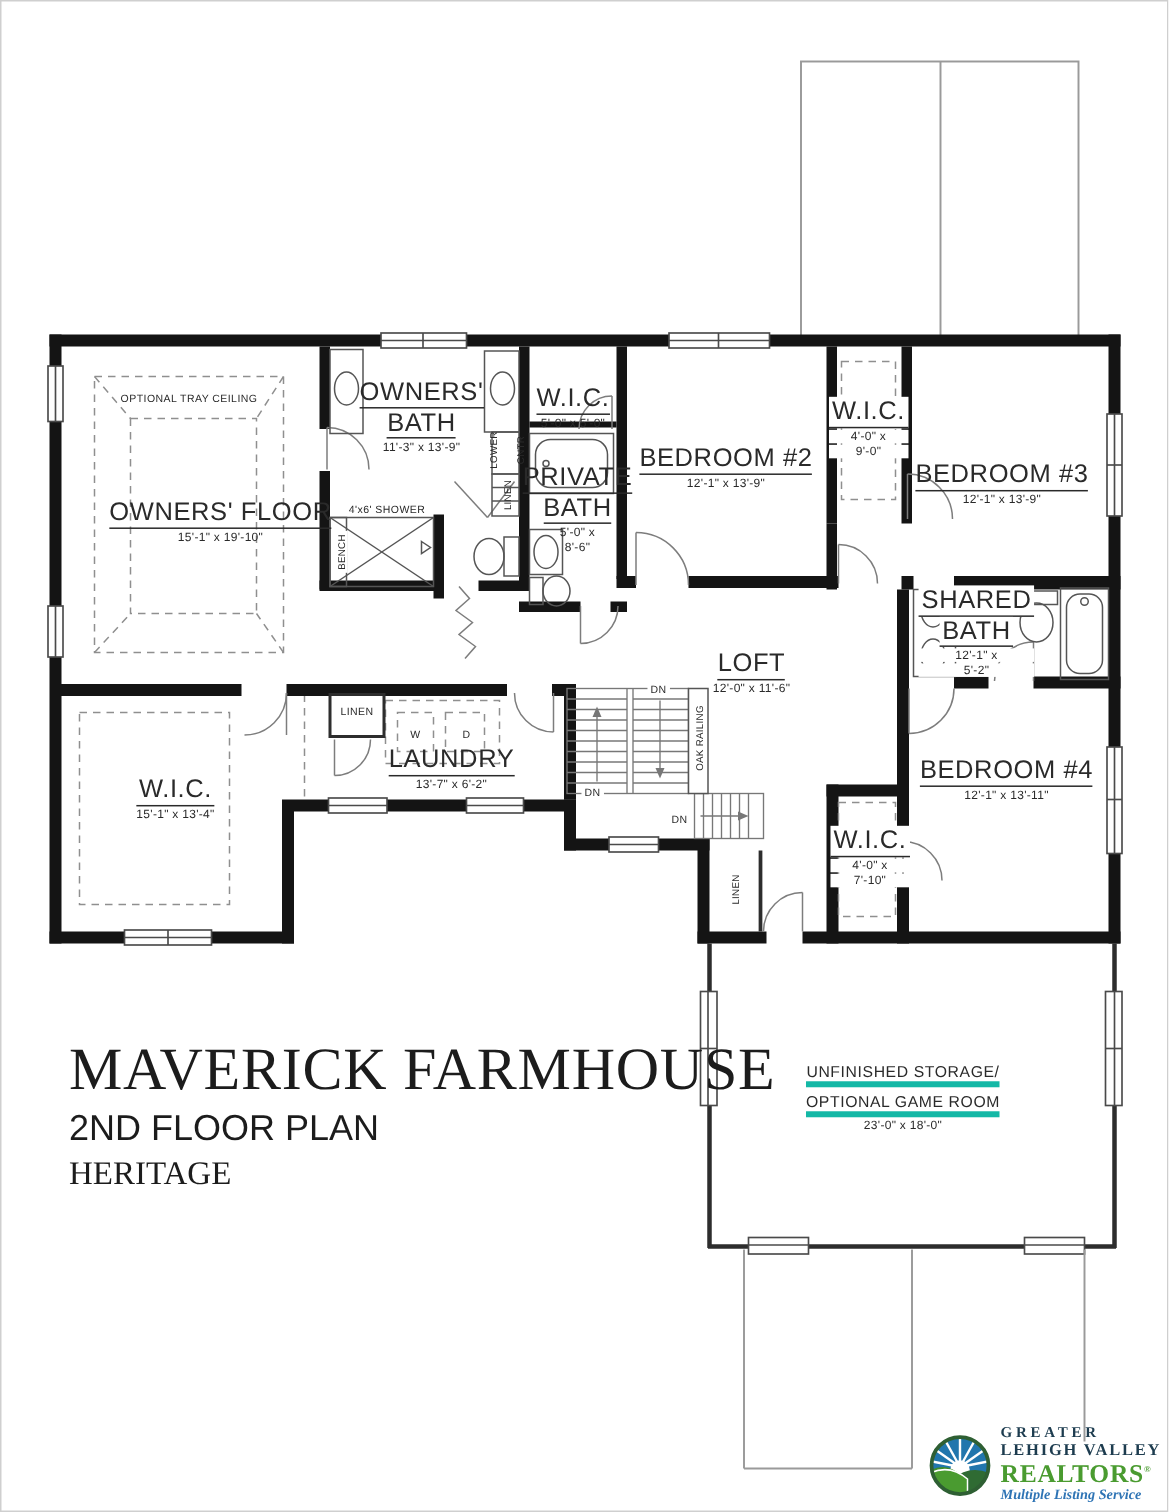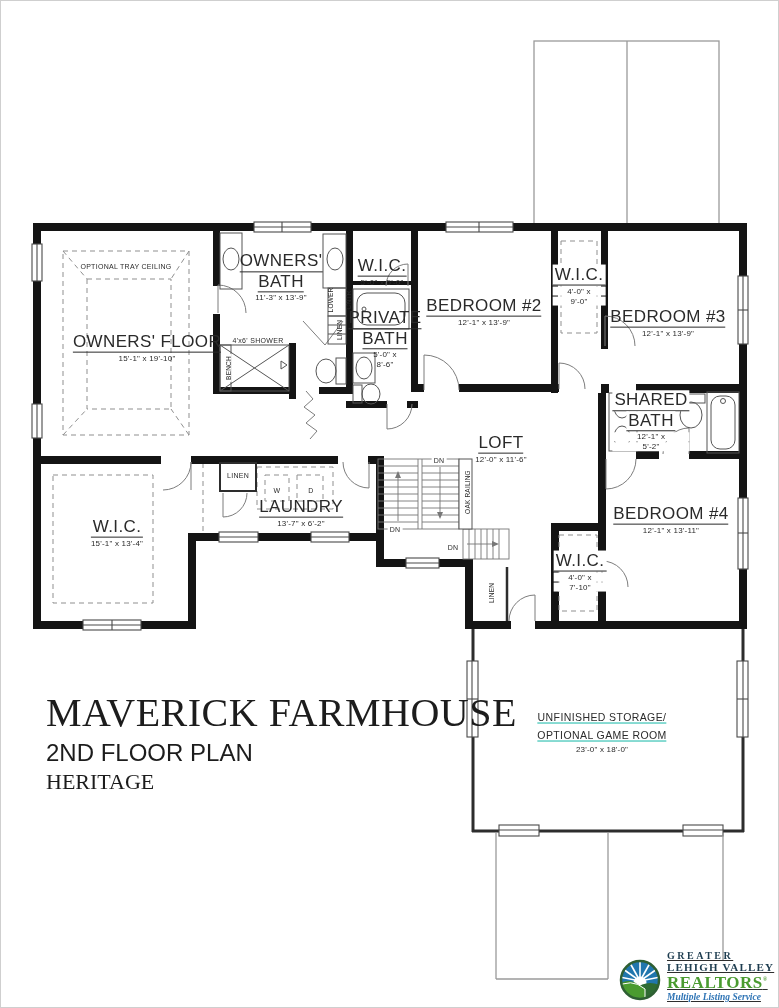--- a/index.html
+++ b/index.html
@@ -9,26 +9,26 @@
   svg.plan{position:absolute;left:0;top:0;}
   .lbl{position:absolute;transform:translate(-50%,-50%);text-align:center;
        white-space:nowrap;line-height:1.15;color:#2a2a2a;}
   .lbl.vert{transform:translate(-50%,-50%) rotate(-90deg);}
   .room-name{font-size:17px;letter-spacing:.4px;font-weight:400;
              border-bottom:1px solid #2a2a2a;padding-bottom:0px;display:inline-block;}
   .room-dims{font-size:8px;letter-spacing:.2px;display:block;margin-top:1px;}
   .small{font-size:7px;letter-spacing:.3px;}
   .tiny{font-size:6.5px;letter-spacing:.2px;line-height:1.05;}
   .bgw{background:#fff;padding:0 2px;}
-  .storage-name{font-size:10.5px;letter-spacing:.4px;border-bottom:1px solid #14b8a6;display:inline-block;}
+  .storage-name{font-size:10.5px;letter-spacing:.4px;border-bottom:4px solid #14b8a6;display:inline-block;}
   .titleblock{position:absolute;left:45px;top:688px;}
   .titleblock .t1{font-size:40px;letter-spacing:.5px;color:#1c1c1c;font-family:Liberation Serif, serif;}
   .titleblock .t2{font-size:24px;margin-top:3px;color:#1c1c1c;}
   .titleblock .t3{font-size:22px;margin-top:2px;color:#1c1c1c;font-family:Liberation Serif, serif;}
-  .logo{position:absolute;left:616px;top:950px;display:flex;align-items:flex-end;text-decoration:underline;}
+  .logo{position:absolute;left:616px;top:950px;display:flex;align-items:center;}
   .logo-text{margin-left:4px;font-family:"Liberation Serif",serif;line-height:1;}
   .logo-l1{font-size:10px;font-weight:bold;letter-spacing:2.5px;color:#1d3c4f;}
   .logo-l2{font-size:11px;font-weight:bold;letter-spacing:1.2px;color:#1d3c4f;margin-top:1px;}
   .logo-l3{font-size:17px;font-weight:bold;letter-spacing:.5px;color:#4a9b30;margin-top:1px;}
   .logo-reg{font-size:6px;vertical-align:super;color:#4a9b30;}
   .logo-l4{font-size:9.5px;font-weight:bold;font-style:italic;color:#2e74b5;margin-top:2px;}
 </style>
 </head>
 <body>
 

